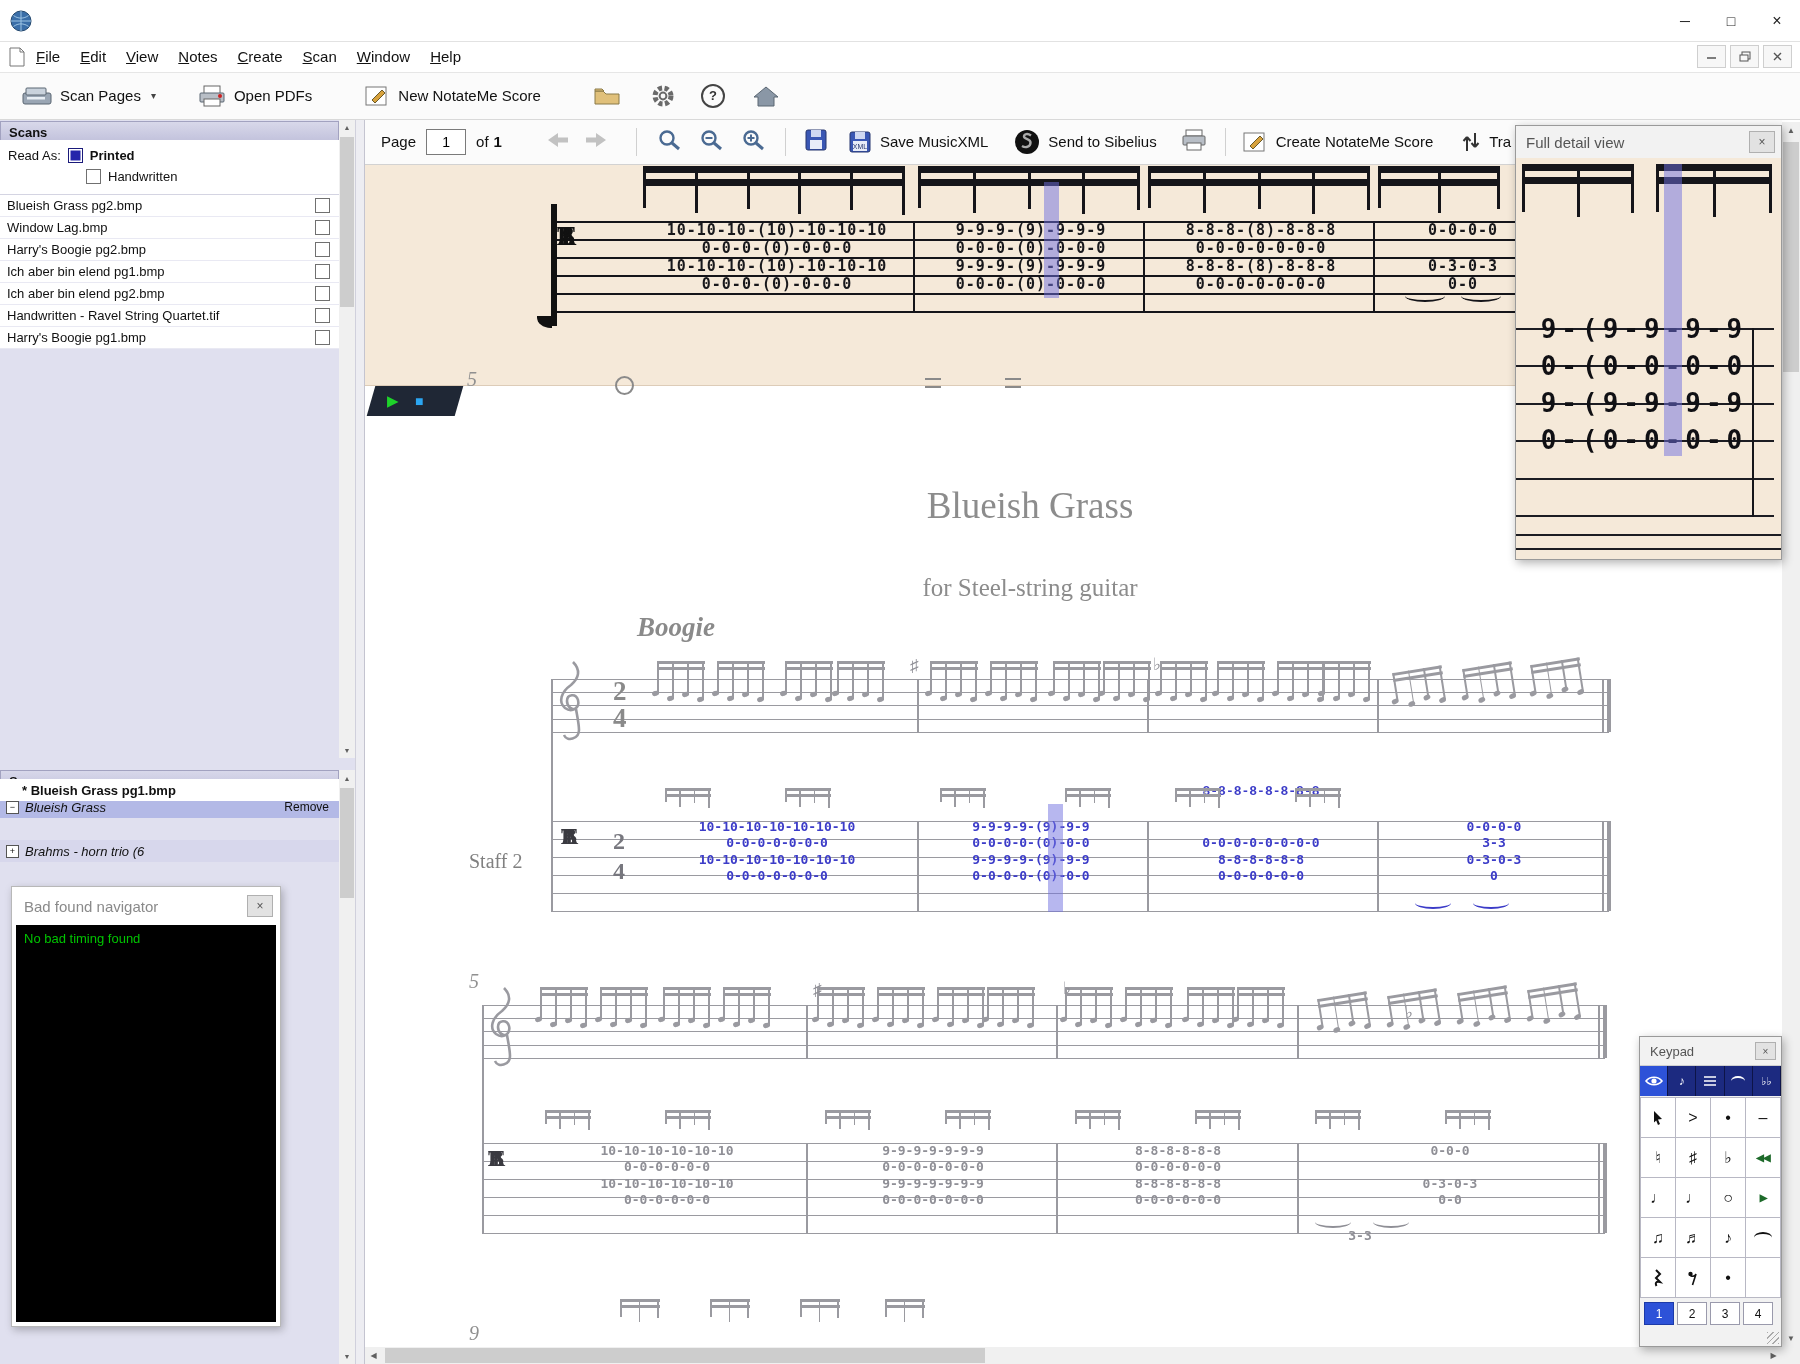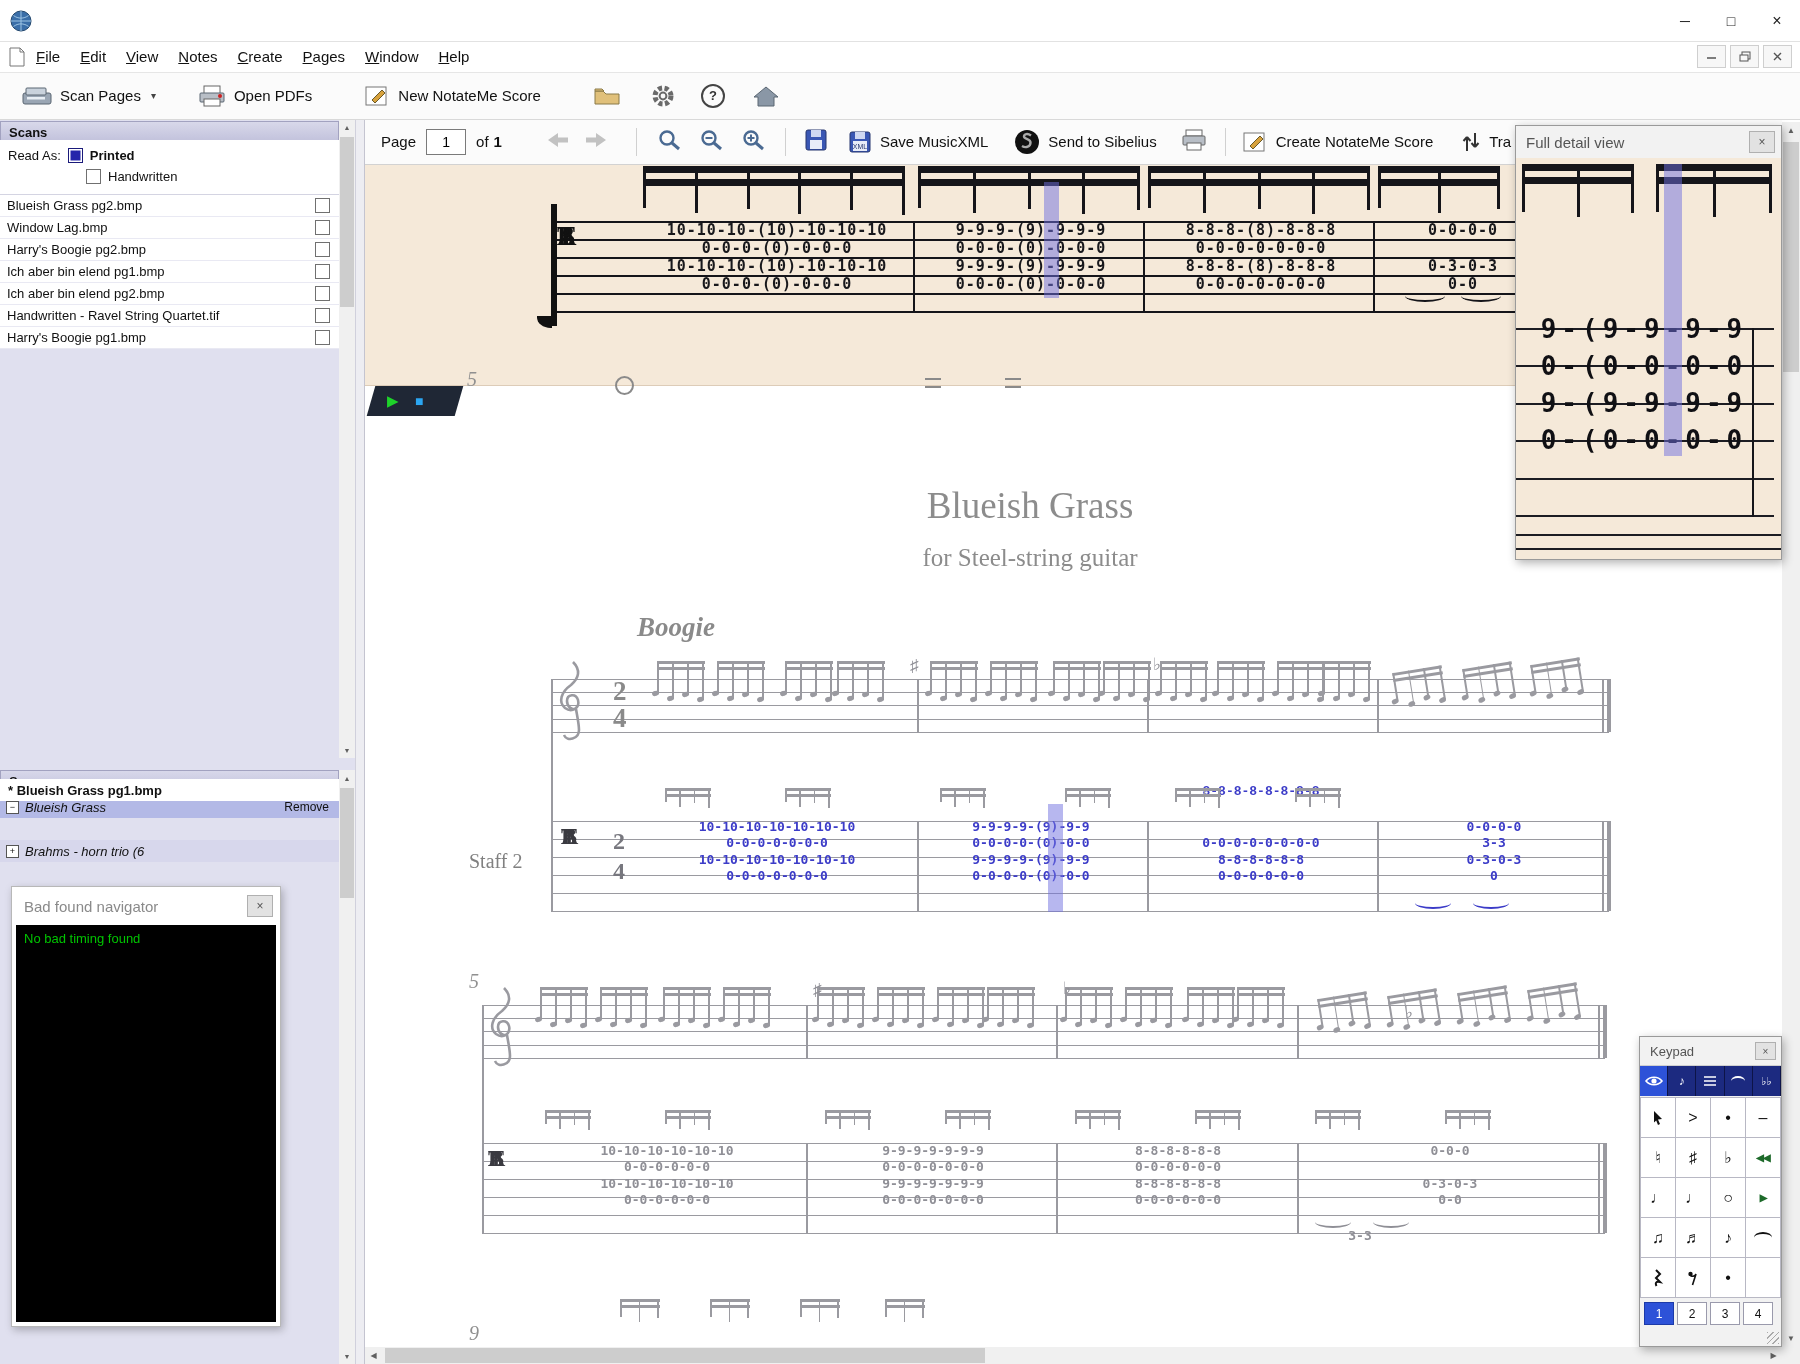--- a/index.html
+++ b/index.html
@@ -100,21 +100,21 @@
   .bl.k{width:2px;background:#15151a}
   .bl.w3{width:3.5px}
   .hl{background:rgba(112,112,224,.5)}
   .acc{font-size:17px;color:#8f8f96}
   .arc{border-bottom:2px solid currentColor;border-radius:50%;height:10px}
   .tclef{text-align:center}
   .tc-scan div{font:700 27px "Liberation Serif",serif;line-height:29px;color:#111}
   .tc-page div{font:700 24px "Liberation Serif",serif;line-height:29px;color:#3a3a40}
   .ts{font-family:"Liberation Serif",serif;font-weight:700}
   .pg-title{left:0;top:320px;width:1330px;text-align:center;font:400 37px "Liberation Serif",serif;color:#8c8c8c}
-  .pg-sub{left:0;top:380px;width:1330px;text-align:center;font:400 25px "Liberation Serif",serif;color:#8c8c8c}
+  .pg-sub{left:0;top:410px;width:1330px;text-align:center;font:400 25px "Liberation Serif",serif;color:#8c8c8c}
   .pg-comp{left:0;top:428px;width:1240px;text-align:right;font:400 22px "Liberation Serif",serif;color:#8c8c8c}
   .pg-tempo{left:272px;top:448px;font:italic 700 27px "Liberation Serif",serif;color:#8a8a8a}
   .sysnum{font:italic 400 20px "Liberation Serif",serif;color:#909090}
   .stafflabel{left:104px;top:686px;font:400 20px "Liberation Serif",serif;color:#808080}
   .playctl{left:6px;top:222px;width:88px;height:30px;background:#1f2735;transform:skewX(-16deg);
            display:flex;align-items:center;gap:16px;padding-left:16px;box-sizing:border-box;position:absolute}
   .playctl span{position:static;transform:skewX(16deg)}
   .play-g{color:#1ed32a;font-size:15px}
   .stop-b{color:#2ba6f2;font-size:14px}
   .edgecirc{left:250px;top:212px;width:15px;height:15px;border:2px solid #8a8a8a;border-radius:50%}
@@ -175,21 +175,21 @@
         <path d="M2 1 H12 L16 5 V19 H2 Z" fill="#fff" stroke="#777"></path>
         <path d="M12 1 L12 5 L16 5" fill="none" stroke="#777"></path>
       </svg>
   </span>
   <span id="menu-items" style="display:flex">
       <span class="mitem">File</span>
       <span class="mitem">Edit</span>
       <span class="mitem">View</span>
       <span class="mitem">Notes</span>
       <span class="mitem">Create</span>
-      <span class="mitem">Pages</span>
+      <span class="mitem">Scan</span>
       <span class="mitem">Window</span>
       <span class="mitem">Help</span>
     </span>
   <div class="mdi-btns">
     <span class="mdib">
         <svg width="11" height="11">
           <line x1="1" y1="7" x2="10" y2="7" stroke="#555" stroke-width="1.5"></line>
         </svg>
       </span>
     <span class="mdib">
@@ -301,21 +301,21 @@
     </div>
 
   <div class="sb-header" style="top:651px">
     <span>Scores</span>
   </div>
   <div class="sc-row" style="top:677px;background:#b3b9e6;font-style:italic">
     <span class="tog">−</span>
     <span>Blueish Grass</span>
     <span class="remove-link">Remove</span>
   </div>
-  <div class="sc-row" style="top:660px;background:#fff;font-weight:bold;padding-left:8px">
+  <div class="sc-row" style="top:660px;background:#fff;font-weight:bold;padding-left:22px">
     <span>* Blueish Grass pg1.bmp</span>
   </div>
   <div class="sc-row" style="top:721px;background:#d7d7ec;font-style:italic">
     <span class="tog">+</span>
     <span>Brahms - horn trio (6</span>
   </div>
 </div>
 <div class="split"></div>
 
 <div class="btn-panel">

